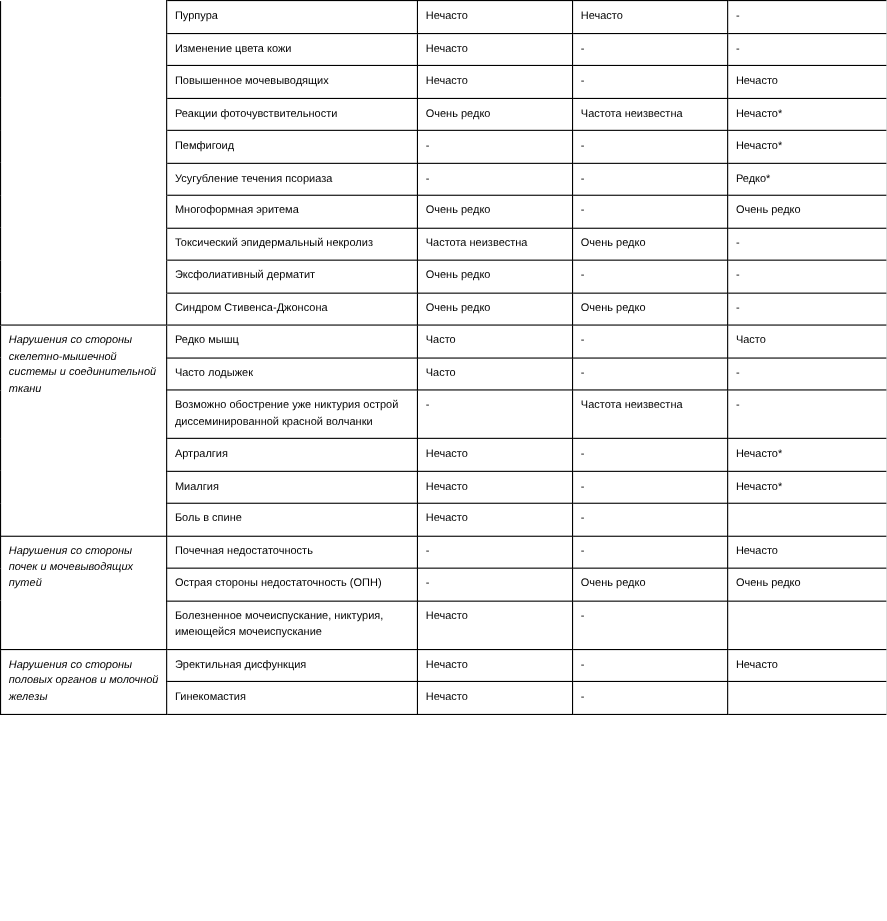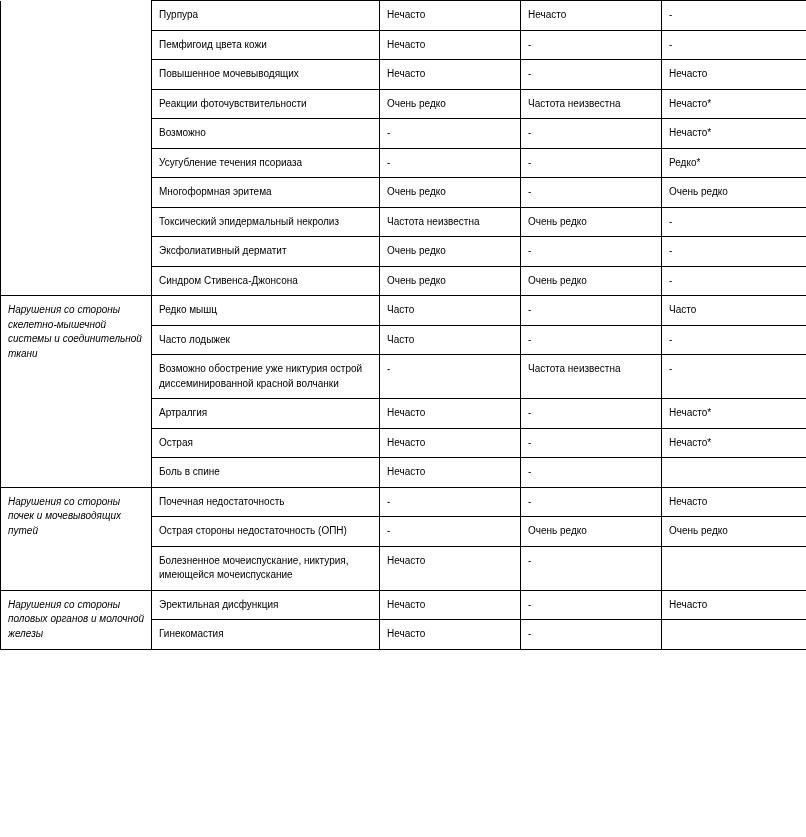--- a/index.html
+++ b/index.html
@@ -71,21 +71,21 @@
       <tr>
         <td class="group empty"></td>
         <td class="term">Пурпура</td>
         <td class="freq">Нечасто</td>
         <td class="freq">Нечасто</td>
         <td class="freq last">-</td>
       </tr>
 
       <tr>
         <td class="group empty"></td>
-        <td class="term">Пемфигоид цвета кожи</td>
+        <td class="term">Изменение цвета кожи</td>
         <td class="freq">Нечасто</td>
         <td class="freq">-</td>
         <td class="freq last">-</td>
       </tr>
 
       <tr>
         <td class="group empty"></td>
         <td class="term">Повышенное мочевыводящих</td>
         <td class="freq">Нечасто</td>
         <td class="freq">-</td>
@@ -95,21 +95,21 @@
       <tr>
         <td class="group empty"></td>
         <td class="term">Реакции фоточувствительности</td>
         <td class="freq">Очень редко</td>
         <td class="freq">Частота неизвестна</td>
         <td class="freq last">Нечасто*</td>
       </tr>
 
       <tr>
         <td class="group empty"></td>
-        <td class="term">Возможно</td>
+        <td class="term">Пемфигоид</td>
         <td class="freq">-</td>
         <td class="freq">-</td>
         <td class="freq last">Нечасто*</td>
       </tr>
 
       <tr>
         <td class="group empty"></td>
         <td class="term">Усугубление течения псориаза</td>
         <td class="freq">-</td>
         <td class="freq">-</td>
@@ -171,21 +171,21 @@
       </tr>
 
       <tr>
         <td class="term">Артралгия</td>
         <td class="freq">Нечасто</td>
         <td class="freq">-</td>
         <td class="freq last">Нечасто*</td>
       </tr>
 
       <tr>
-        <td class="term">Острая</td>
+        <td class="term">Миалгия</td>
         <td class="freq">Нечасто</td>
         <td class="freq">-</td>
         <td class="freq last">Нечасто*</td>
       </tr>
 
       <tr>
         <td class="term">Боль в спине</td>
         <td class="freq">Нечасто</td>
         <td class="freq">-</td>
         <td class="freq last"></td>

